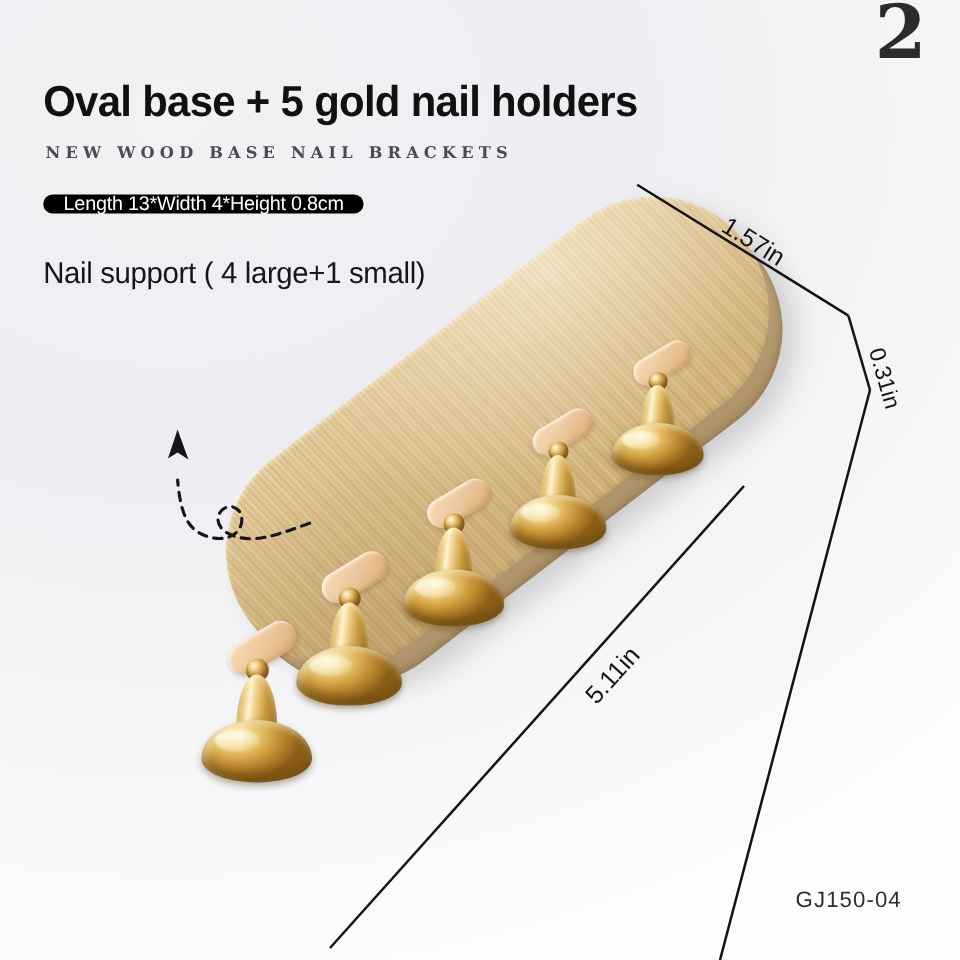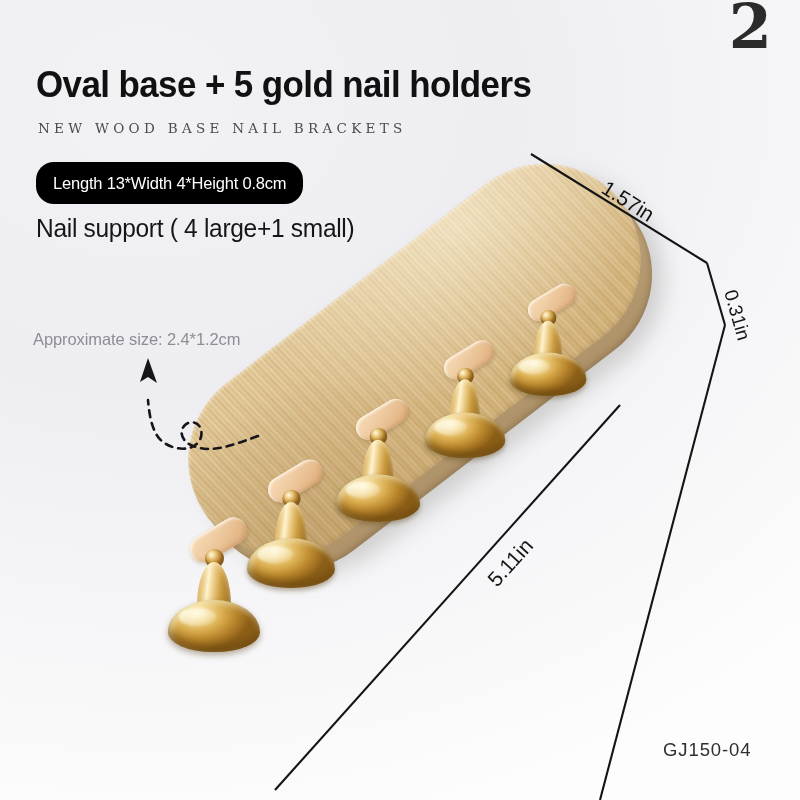--- a/index.html
+++ b/index.html
@@ -49,31 +49,31 @@
     transform: scaleX(0.97);
     transform-origin: left center;
   }
 
   #subtitle {
     position: absolute;
     left: 38px;
     top: 120px;
     font-family: "DejaVu Serif", "Liberation Serif", serif;
     font-size: 13.5px;
-    font-weight: 400;
+    font-weight: 700;
     color: #4a4a50;
     letter-spacing: 4.3px;
     white-space: nowrap;
   }
 
   #size-badge {
     position: absolute;
     left: 36px;
     top: 162px;
-    height: 42px;
+    height: 16px;
     padding: 0 17px;
     border-radius: 18px;
     background: #000000;
     color: #ffffff;
     font-size: 16.5px;
     display: flex;
     align-items: center;
     white-space: nowrap;
     letter-spacing: -0.2px;
   }
@@ -411,16 +411,15 @@
     <path d="M258,436 C228,447 212,452 196,447 C182,443 178,432 185,425
              C193,418 204,425 201,437 C197,450 180,452 166,444
              C155,438 150,424 148,400" stroke="#15151a" stroke-width="2.6" fill="none" stroke-dasharray="7 6" stroke-linecap="round"></path>
     <polygon points="148,358 140,382 148,377 157,383" fill="#15151a"></polygon>
   </svg>
 
   <div id="title">Oval base + 5 gold nail holders</div>
   <div id="subtitle">NEW WOOD BASE NAIL BRACKETS</div>
   <div id="size-badge">Length 13*Width 4*Height 0.8cm</div>
   <div id="nail-support-line">Nail support ( 4 large+1 small)</div>
-  <div id="approx-size-note">Approximate size: 2.4*1.2cm</div>
   <div id="product-code">GJ150-04</div>
 
 </div>
 
 </body></html>

